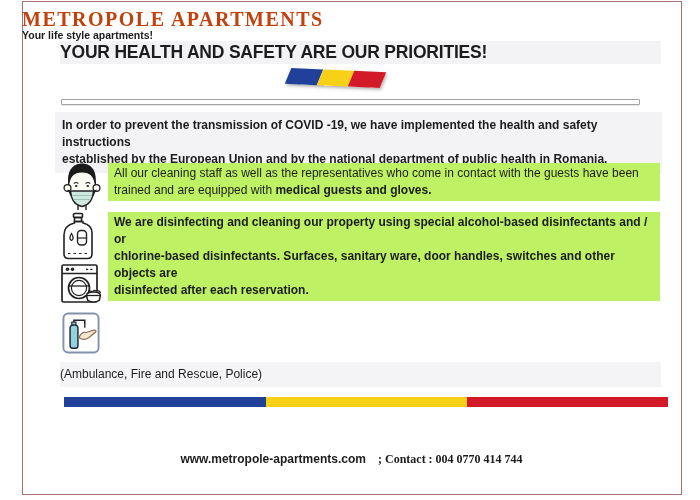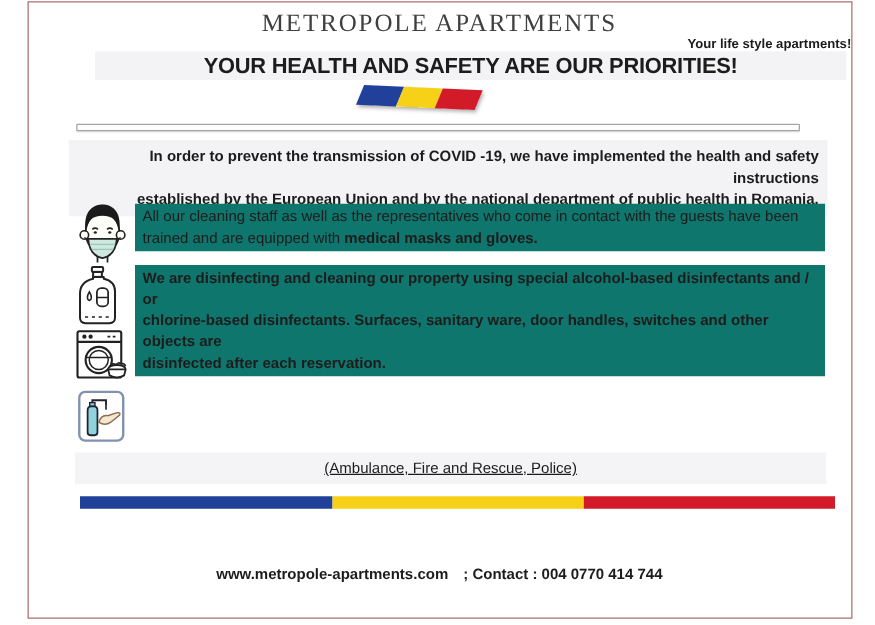--- a/index.html
+++ b/index.html
@@ -1,47 +1,47 @@
 <!DOCTYPE html>
 <html><head>
 <meta charset="utf-8">
 <style>
   html,body{margin:0;padding:0;background:#fff;}
   .page{position:relative;width:700px;height:500px;background:#fff;overflow:hidden;
         font-family:"Liberation Sans",sans-serif;color:#1c1c1c;}
   .page-border{position:absolute;left:22px;top:1px;width:658px;height:492px;
         border:1px solid #ab7070;pointer-events:none;}
-  .title{position:absolute;top:8px;left:22px;width:659px;text-align:center;
-        font-family:"Liberation Serif",serif;font-weight:normal;font-size:20px;
-        letter-spacing:1.5px;color:#404040;}
-  .tagline{position:absolute;top:29px;left:22px;width:659px;text-align:right;
+  .title{position:absolute;top:8px;left:22px;width:659px;
+        font-family:"Liberation Serif",serif;font-weight:bold;font-size:20px;
+        letter-spacing:1.5px;color:#c2410c;}
+  .tagline{position:absolute;top:29px;left:22px;width:659px;text-align:left;
         font-weight:bold;font-size:10.5px;}
-  .banner{position:absolute;top:41px;left:76px;width:601px;height:23px;
-        background:#f3f3f6;text-align:center;font-weight:bold;font-size:17.5px;
+  .banner{position:absolute;top:41px;left:60px;width:601px;height:23px;
+        background:#f3f3f6;text-align:left;font-weight:bold;font-size:17.5px;
         line-height:23px;letter-spacing:-0.2px;}
   .flag{position:absolute;top:70px;left:288px;width:95px;height:16px;display:flex;
         transform:rotate(2.5deg) skewX(-20deg);box-shadow:2px 2px 3px rgba(120,120,120,.55);}
   .flag>div{flex:1;}
   .divider{position:absolute;top:99px;left:61px;width:577px;height:4px;background:#fdfdfd;
         border:1px solid #a4a4a4;border-radius:1px;box-shadow:0 1px 0 #e8e8e8;}
   .intro{position:absolute;top:112px;left:55px;width:593px;background:#f3f3f6;
-        padding:5px 7px;font-weight:bold;font-size:12px;line-height:17px;white-space:pre-line;text-align:right;}
-  .btext{position:absolute;left:108px;width:540px;background:#0f766e;padding:2px 6px;
+        padding:5px 7px;font-weight:bold;font-size:12px;line-height:17px;white-space:pre-line;}
+  .btext{position:absolute;left:108px;width:540px;background:#bef264;padding:2px 6px;
         font-size:12px;line-height:17px;white-space:pre-line;}
   .btext b{font-weight:bold;}
   .bicon{position:absolute;}
   .emergency{position:absolute;top:338px;left:108px;width:540px;padding:2px 6px;
         font-size:12px;line-height:17px;}
   .services{position:absolute;top:362px;left:60px;width:601px;height:25px;background:#f4f4f7;
-        text-align:center;font-size:12px;line-height:25px;text-decoration:underline;}
+        font-size:12px;line-height:25px;}
   .bar{position:absolute;top:397px;left:64px;width:604px;height:10px;display:flex;}
   .footer{position:absolute;top:452px;left:22px;width:659px;text-align:center;
         font-weight:bold;font-size:12px;}
   .footer .site{cursor:pointer;}
-  .footer .contact{margin-left:12px;}
+  .footer .contact{margin-left:12px;font-family:Liberation Serif, serif;}
   svg{display:block;}
 </style>
 </head>
 <body>
 
 <div class="page">
   <div class="page-border"></div>
 
   <div class="title">METROPOLE APARTMENTS</div>
   <div class="tagline">Your life style apartments!</div>
@@ -68,21 +68,21 @@
       <path d="M11.8 22.5 q2.3 -2 4.6 0" fill="none" stroke="#222" stroke-width="1.2"></path>
       <path d="M23.6 22.5 q2.3 -2 4.6 0" fill="none" stroke="#222" stroke-width="1.2"></path>
       <ellipse cx="14.2" cy="25" rx="1.3" ry="1" fill="#222"></ellipse>
       <ellipse cx="25.8" cy="25" rx="1.3" ry="1" fill="#222"></ellipse>
       <path d="M8.5 31 L5.5 29 M31.5 31 L34.5 29" stroke="#222" stroke-width="1.2"></path>
       <path d="M8.5 30 L31.5 30 Q30.5 43.5 20 45.5 Q9.5 43.5 8.5 30 Z" fill="#cfe9e0" stroke="#222" stroke-width="1.4"></path>
       <path d="M10.2 34.5 H29.8 M11.5 38.5 H28.5" stroke="#9cc5b8" stroke-width="1.1" fill="none"></path>
     </svg>
   </div>
   <div class="btext" style="top:163px"><span>All our cleaning staff as well as the representatives who come in contact with the guests have been
-trained and are equipped with </span><b>medical masks and gloves.</b></div>
+trained and are equipped with </span><b>medical guests and gloves.</b></div>
 
   <div class="bicon" style="top:212px;left:60px">
     <svg width="36" height="50" viewBox="0 0 36 50" fill="none" stroke="#222" stroke-width="1.6">
       <rect x="13.5" y="1.5" width="9" height="4" rx="1"></rect>
       <rect x="14.5" y="5.5" width="7" height="4"></rect>
       <path d="M14.5 9.5 L23 9.5 L23 11 Q32 13 32 21 L32 42 Q32 46.5 27.5 46.5 L8.5 46.5 Q4 46.5 4 42 L4 23 Q4 13.5 14.5 11 Z" stroke-linejoin="round"></path>
       <path d="M11.5 21.5 C13.6 24.8 13.6 27.8 11.5 28.4 C9.4 27.8 9.4 24.8 11.5 21.5 Z" stroke-width="1.3"></path>
       <rect x="17.5" y="18.5" width="9" height="14.5" rx="3.5" stroke-width="1.4"></rect>
       <line x1="17.5" y1="26" x2="26.5" y2="26" stroke-width="1.2"></line>
       <line x1="8" y1="41.5" x2="28" y2="41.5" stroke-dasharray="2.5 3" stroke-width="1.2"></line>

